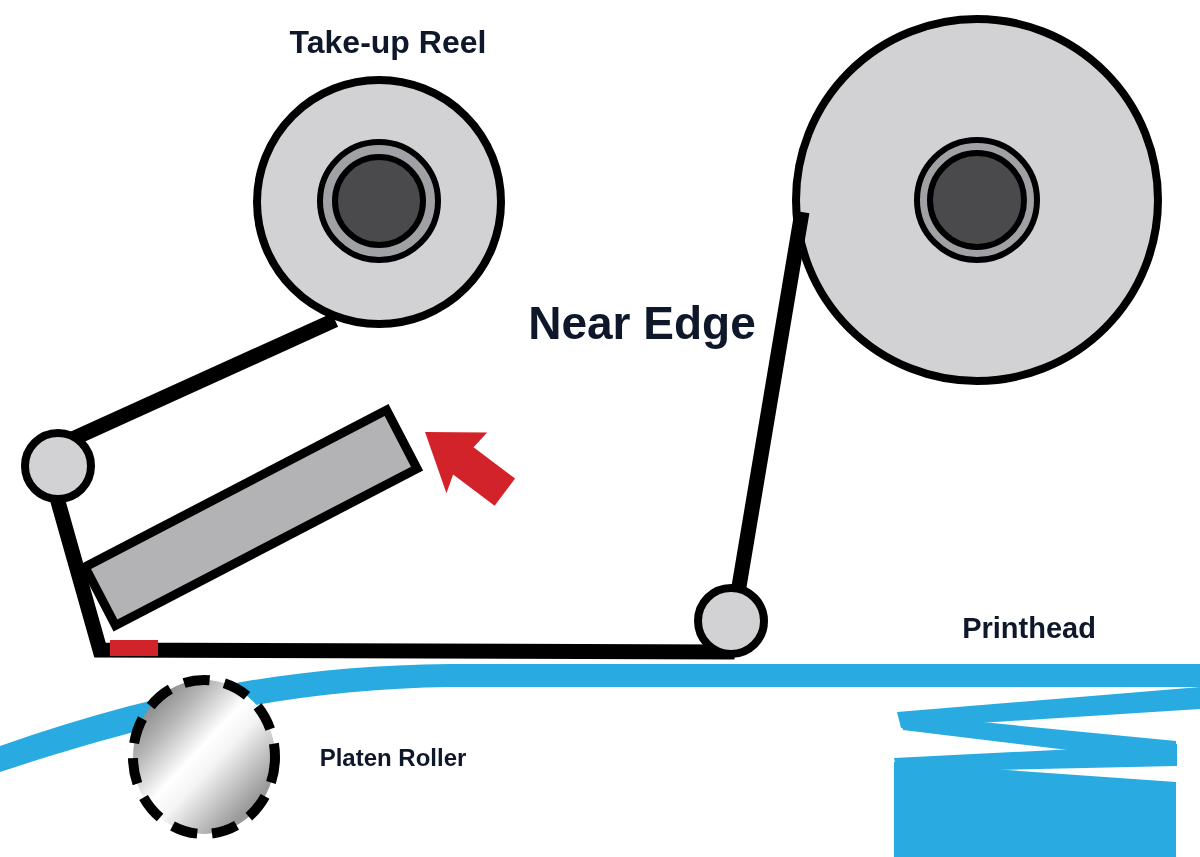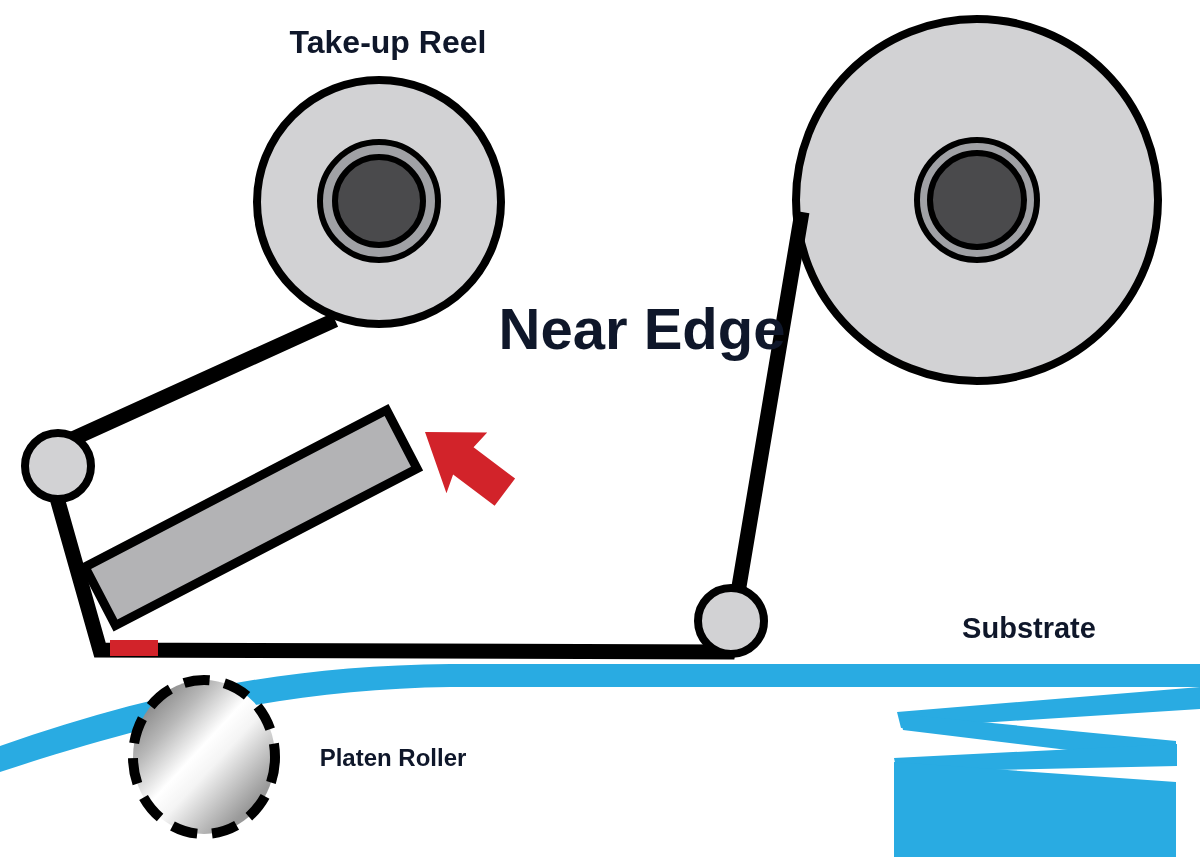--- a/index.html
+++ b/index.html
@@ -3,21 +3,21 @@
 <meta charset="utf-8">
 <style>
   html,body{margin:0;padding:0;background:#ffffff;}
   .canvas{position:relative;width:1200px;height:857px;background:#ffffff;overflow:hidden;
           font-family:"Liberation Sans", sans-serif;}
   .diagram-svg{position:absolute;left:0;top:0;}
   .lbl{position:absolute;color:#0f172a;font-weight:bold;text-align:center;line-height:1.05;
        letter-spacing:0px;white-space:nowrap;}
   .lbl-takeup{left:238px;top:26px;width:300px;font-size:32px;}
   .lbl-ribbon{left:881px;top:400px;width:200px;font-size:30px;}
-  .lbl-printhead{left:482px;top:299px;width:320px;font-size:58px;white-space:normal;}
+  .lbl-printhead{left:482px;top:299px;width:320px;font-size:46px;white-space:normal;}
   .lbl-substrate{left:929px;top:613px;width:200px;font-size:29px;}
   .lbl-platen{left:293px;top:745px;width:200px;font-size:24px;}
 </style>
 </head>
 <body>
 
 <div class="canvas">
 
   <svg class="diagram-svg" width="1200" height="857" viewBox="0 0 1200 857">
     <defs>
@@ -65,17 +65,17 @@
     </g>
   </svg>
 
   <div class="lbl lbl-takeup">Take-up Reel</div>
 
 
   <div class="lbl lbl-printhead">
     <div>Near Edge</div>
   </div>
 
-  <div class="lbl lbl-substrate">Substrate</div>
+  <div class="lbl lbl-substrate">Printhead</div>
 
   <div class="lbl lbl-platen">Platen Roller</div>
 
 </div>
 
 </body></html>

